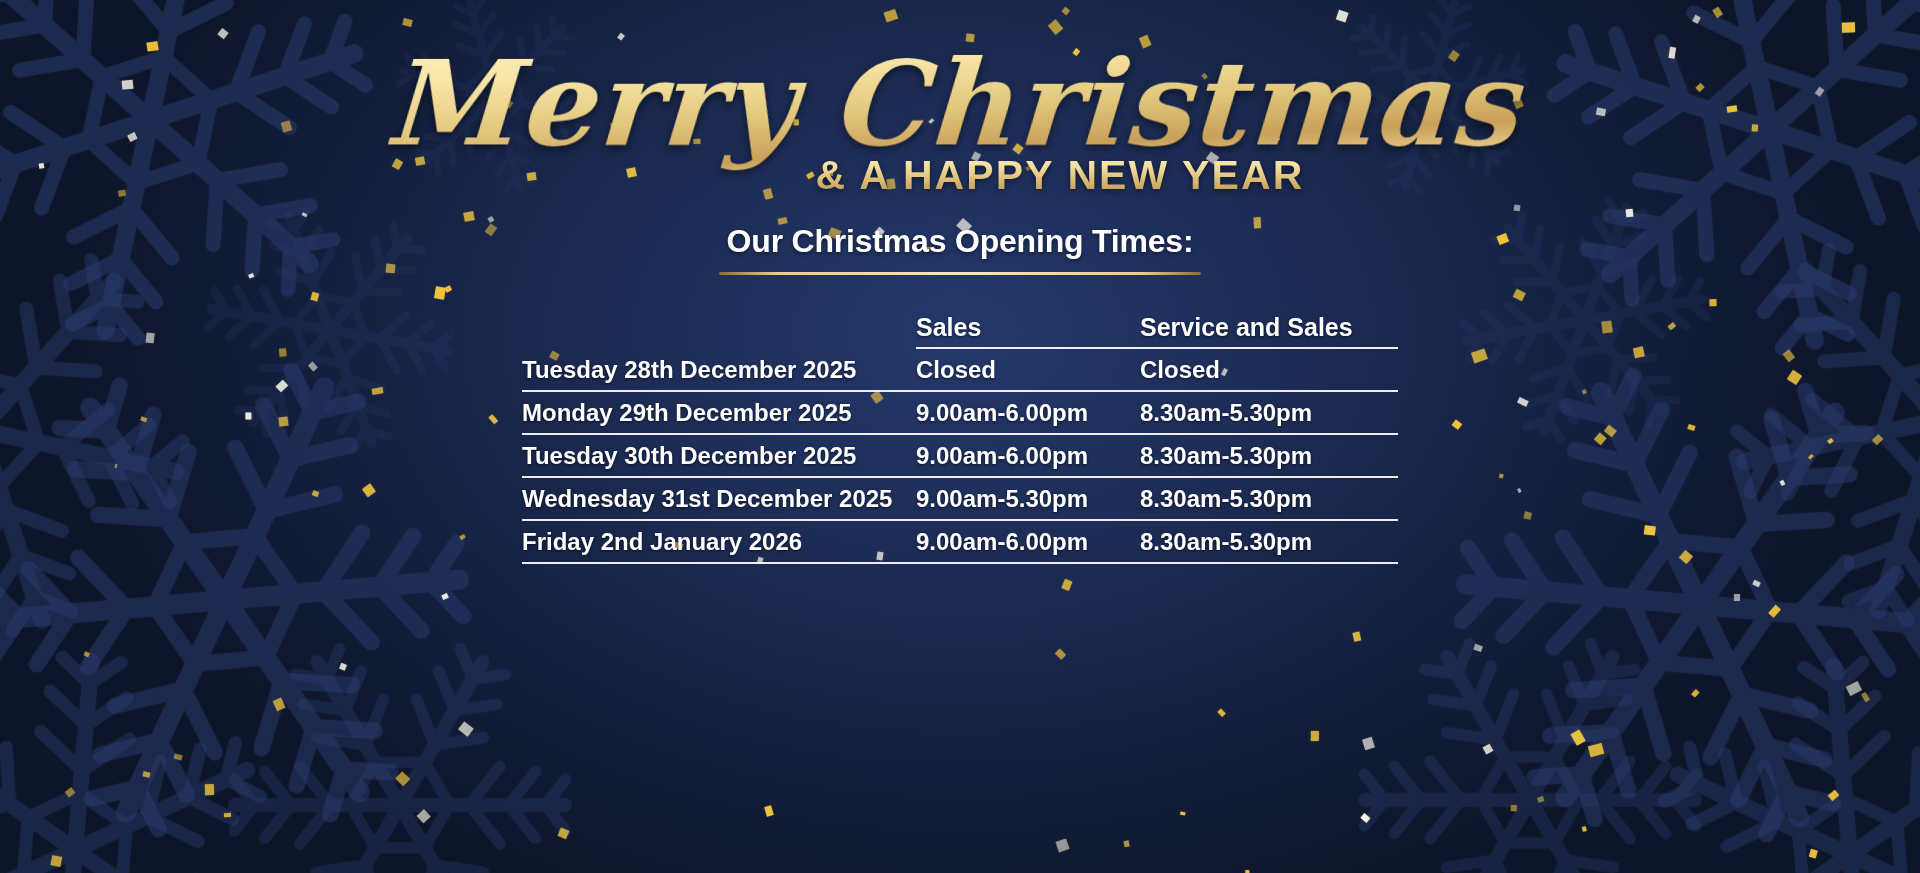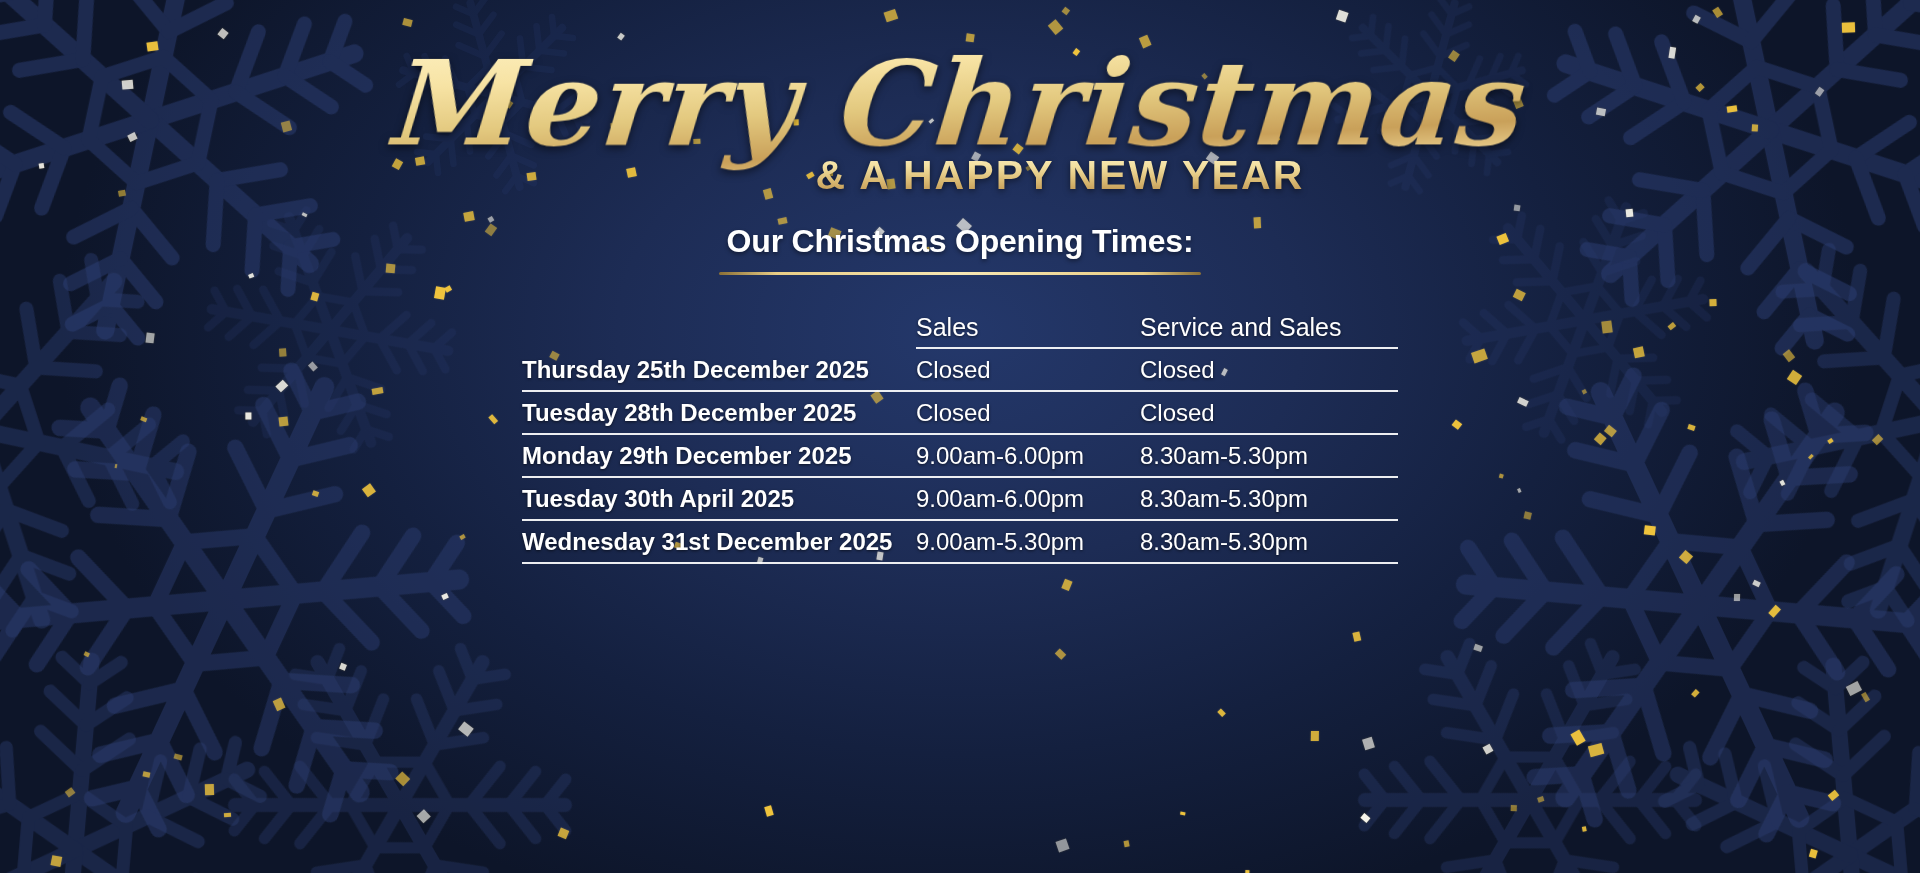--- a/index.html
+++ b/index.html
@@ -102,21 +102,21 @@
     text-shadow:0 1px 3px rgba(0,0,0,.6);
     white-space:nowrap;
   }
   .sched th {
     font-weight:400;
     font-size:25px;
     padding-bottom:5px;
   }
   .sched th.blank { border-bottom:none; }
   .sched td.day { font-weight:700; font-size:24px; }
-  .sched td.time, .sched th.time { font-weight:400; }
+  .sched td.time, .sched th.time { font-weight:700; }
 
   .col-day  { width:394px; }
   .col-sale { width:224px; }
   .col-serv { width:258px; }
 </style>
 </head>
 <body>
 
 <div id="banner">
 
@@ -1118,41 +1118,41 @@
       </colgroup>
       <thead>
         <tr>
           <th class="blank"></th>
           <th class="time">Sales</th>
           <th class="time">Service and Sales</th>
         </tr>
       </thead>
       <tbody id="sched-body">
           <tr>
-            <td class="day">Thursday 25th December 2025</td>
-            <td class="time">Closed</td>
-            <td class="time">Closed</td>
-          </tr>
-          <tr>
             <td class="day">Tuesday 28th December 2025</td>
             <td class="time">Closed</td>
             <td class="time">Closed</td>
           </tr>
           <tr>
             <td class="day">Monday 29th December 2025</td>
             <td class="time">9.00am-6.00pm</td>
             <td class="time">8.30am-5.30pm</td>
           </tr>
           <tr>
-            <td class="day">Tuesday 30th April 2025</td>
+            <td class="day">Tuesday 30th December 2025</td>
             <td class="time">9.00am-6.00pm</td>
             <td class="time">8.30am-5.30pm</td>
           </tr>
           <tr>
             <td class="day">Wednesday 31st December 2025</td>
             <td class="time">9.00am-5.30pm</td>
             <td class="time">8.30am-5.30pm</td>
           </tr>
+          <tr>
+            <td class="day">Friday 2nd January 2026</td>
+            <td class="time">9.00am-6.00pm</td>
+            <td class="time">8.30am-5.30pm</td>
+          </tr>
         </tbody>
     </table>
 
   </div>
 </div>
 
 </body></html>

